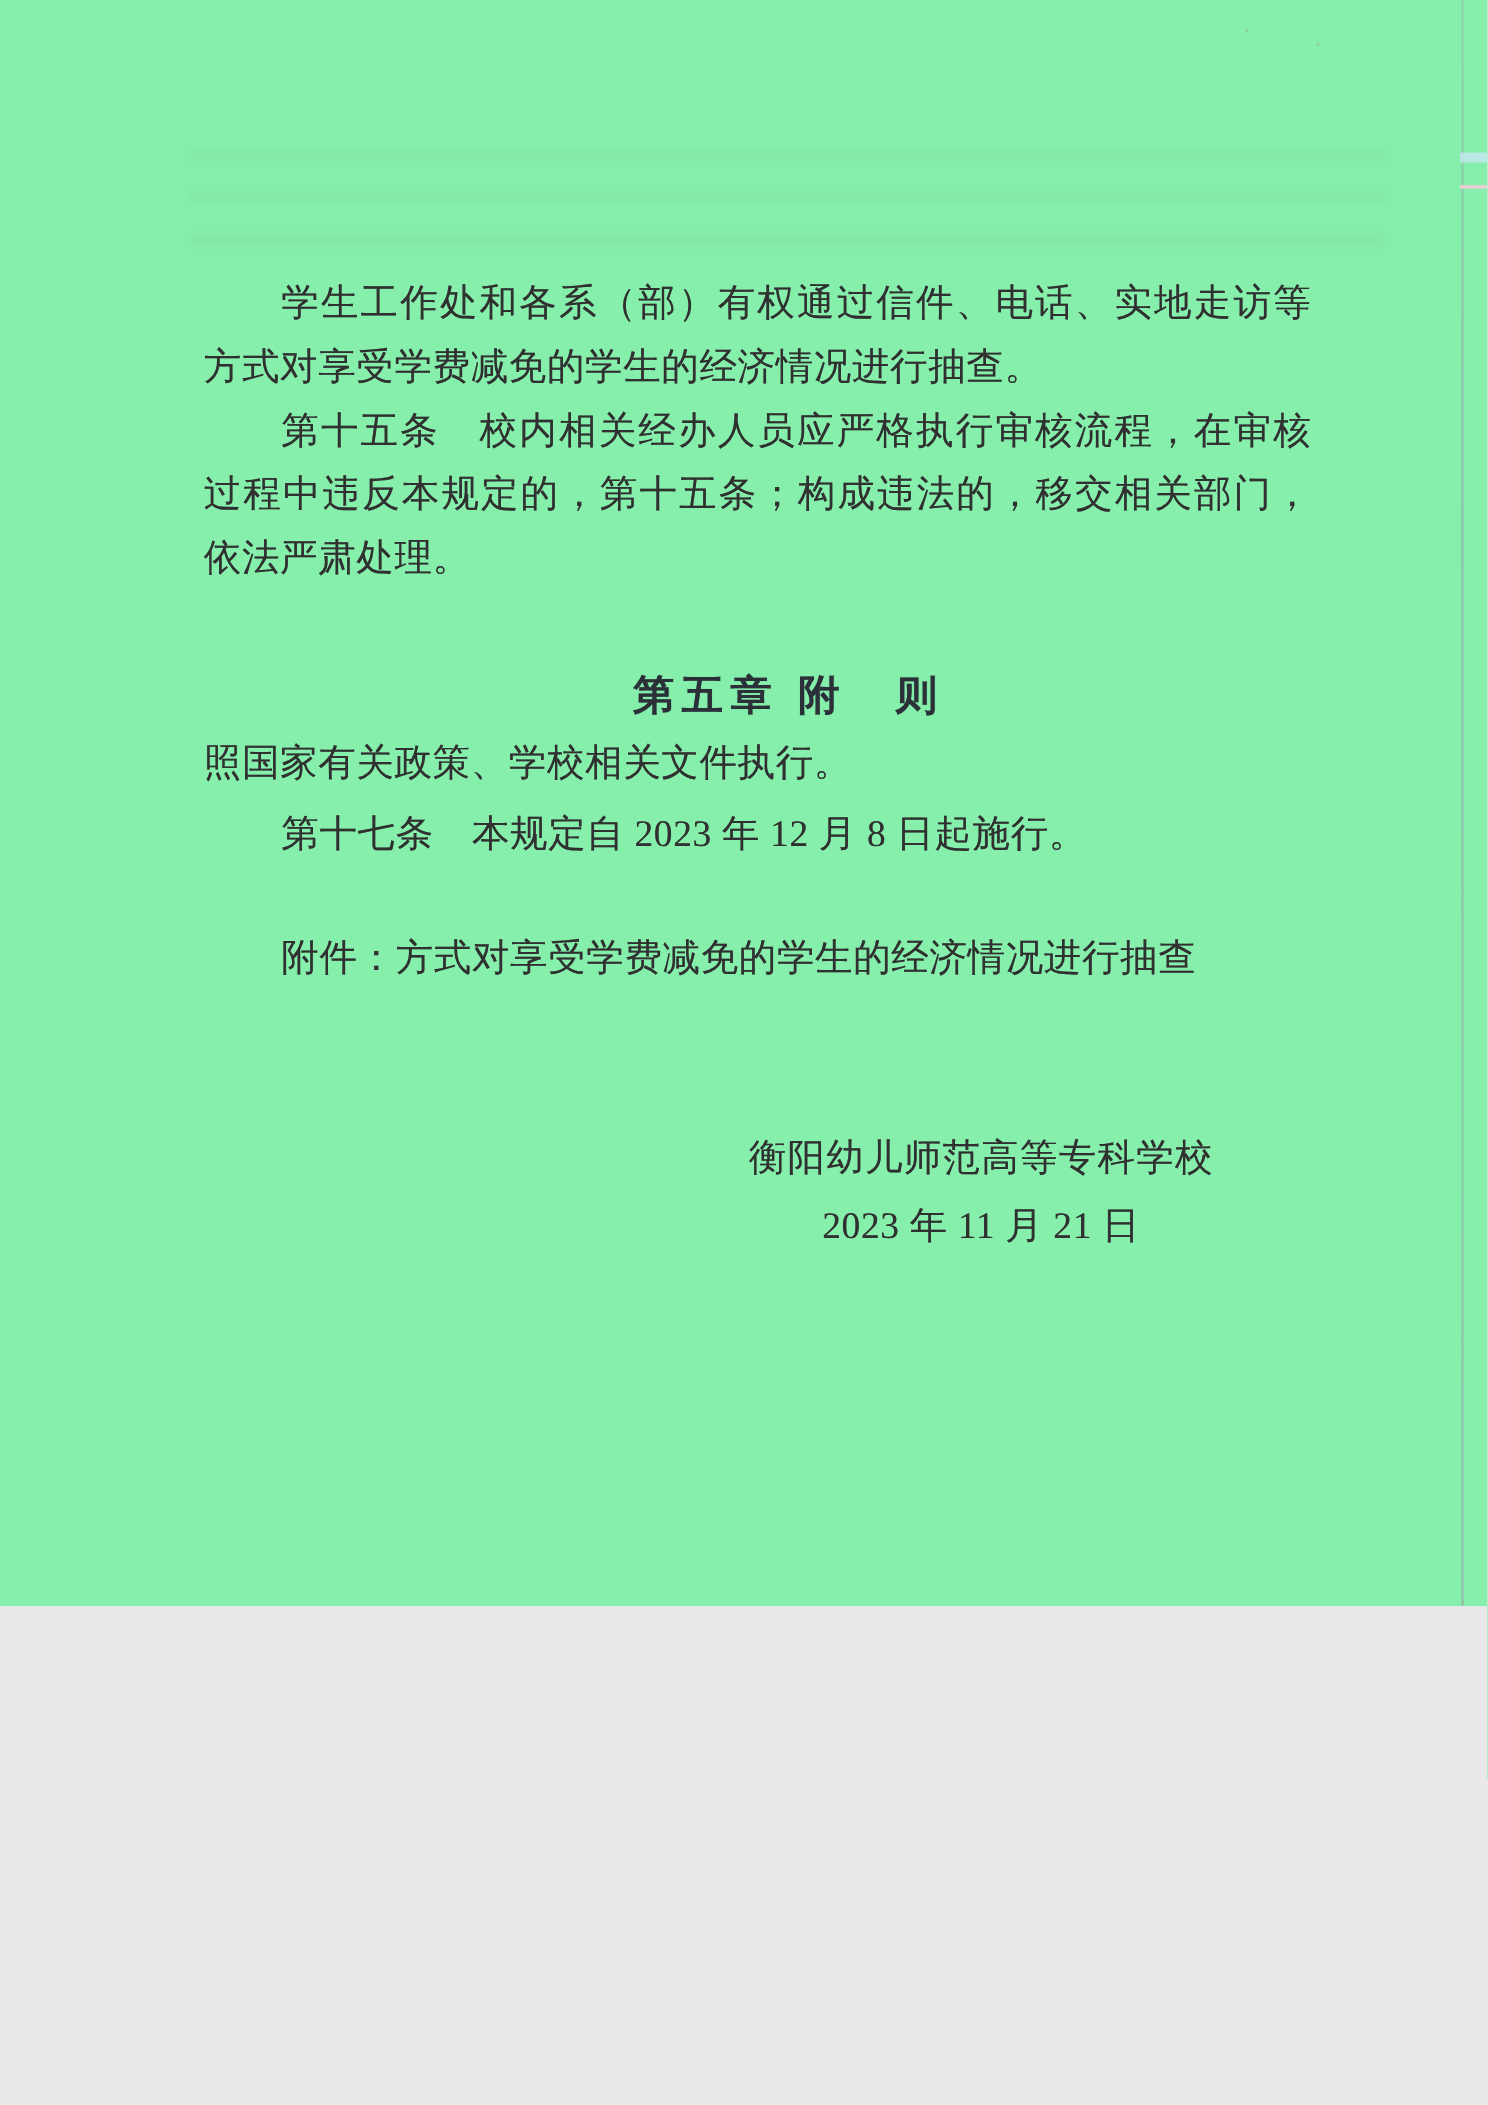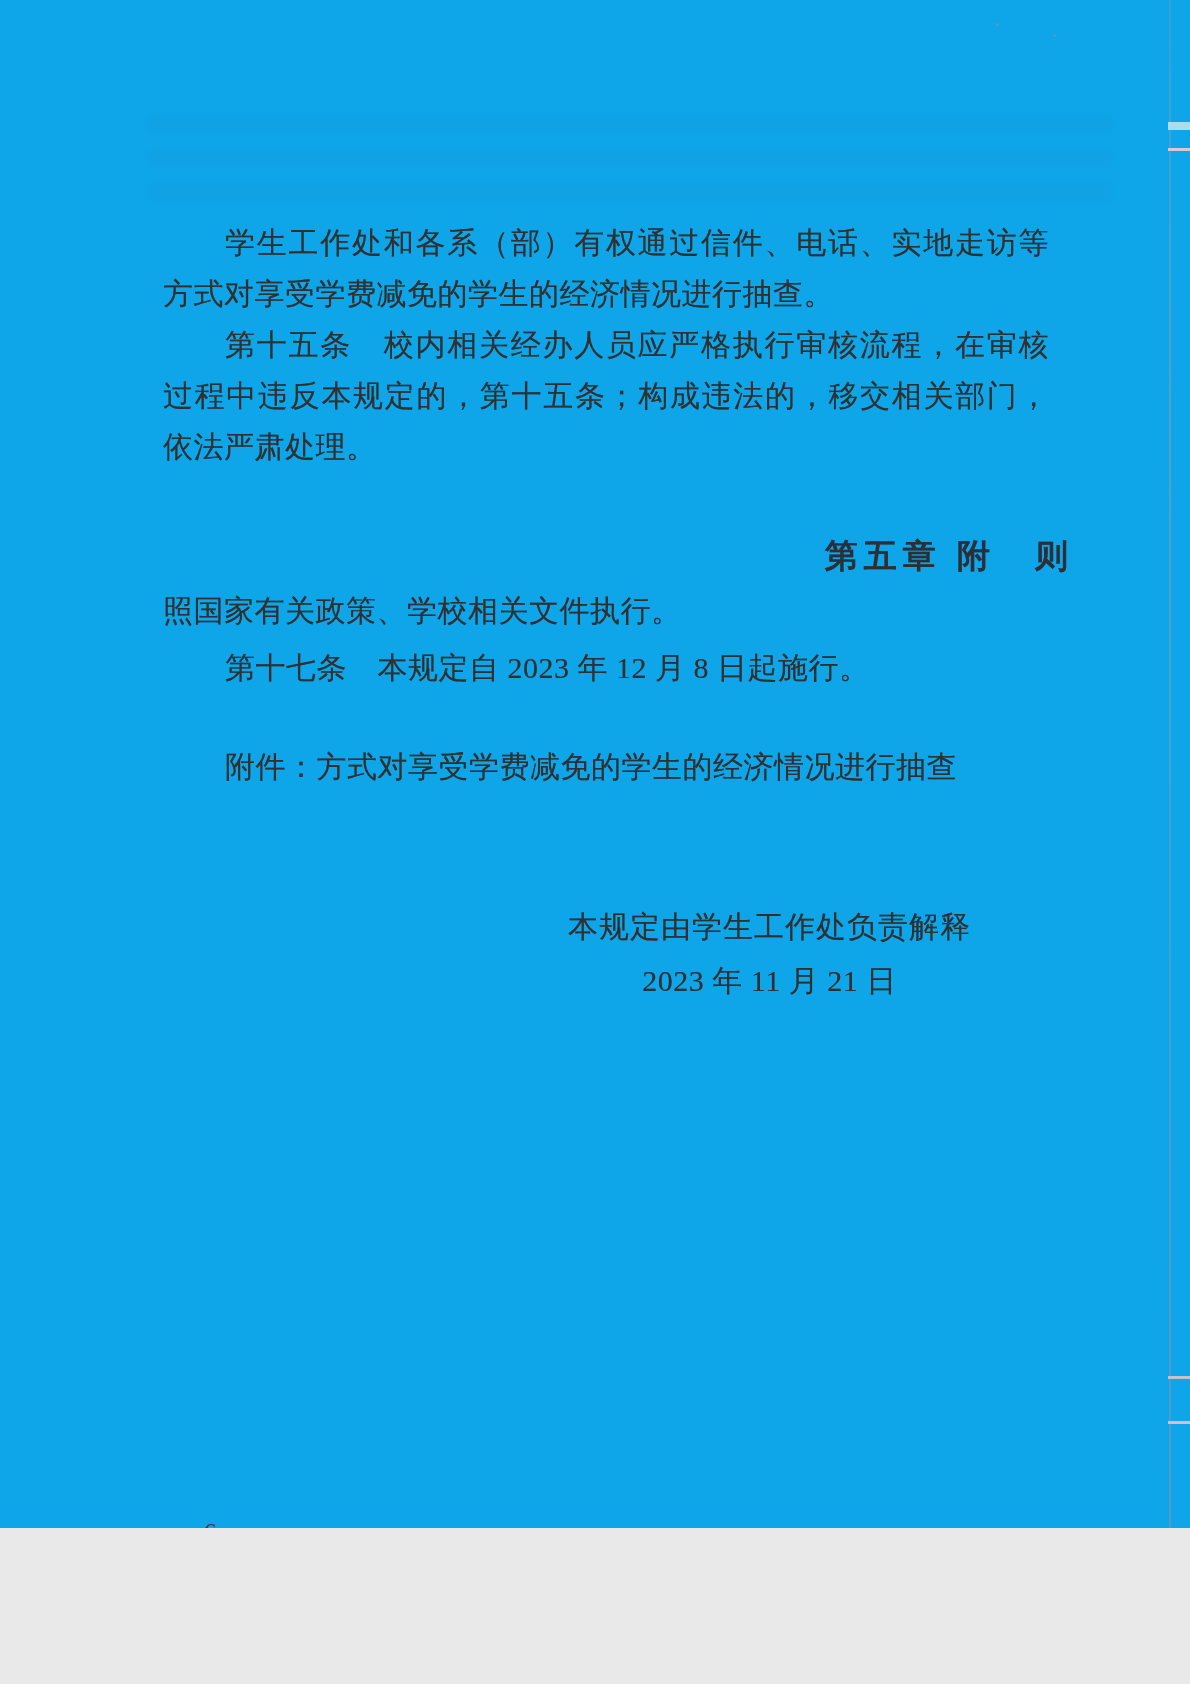--- a/index.html
+++ b/index.html
@@ -3,22 +3,22 @@
 <meta charset="utf-8">
 <style>
   html, body {
     margin: 0;
     padding: 0;
     background: #e9e9e9;
   }
   .page {
     position: relative;
     width: 1190px;
-    height: 1528px;
-    background: #0ea5e9;
+    height: 1285px;
+    background: #86efac;
     overflow: hidden;
     font-family: "Liberation Serif", serif;
     color: #303030;
   }
   
   .text-block {
     position: absolute;
     left: 163px;
     top: 217px;
     width: 886px;
@@ -37,21 +37,21 @@
   }
   .chapter-heading {
     margin: 58px 0 4px 0;
     position: relative;
     left: 25px;
     font-family: "Liberation Sans", sans-serif;
     font-weight: bold;
     font-size: 33px;
     line-height: 51px;
     letter-spacing: 6px;
-    text-align: right;
+    text-align: center;
     color: #2b3038;
     text-shadow: 0 0 0.6px rgba(40,45,60,0.5);
   }
   .art17 { margin-top: 6px; }
   .attachment-line { margin-top: 48px; }
   .signoff {
     margin: 109px 78px 0 auto;
     width: -moz-fit-content;
     width: fit-content;
     text-align: center;
@@ -143,21 +143,21 @@
 
     <div class="chapter-heading">第五章 附　则</div>
 
     <div class="line">照国家有关政策、学校相关文件执行。</div>
 
     <div class="line indent art17">第十七条　本规定自 2023 年 12 月 8 日起施行。</div>
 
     <div class="line indent attachment-line">附件：方式对享受学费减免的学生的经济情况进行抽查</div>
 
     <div class="signoff">
-      <div class="signature">本规定由学生工作处负责解释</div>
+      <div class="signature">衡阳幼儿师范高等专科学校</div>
       <div class="issue-date">2023 年 11 月 21 日</div>
     </div>
 
   </div>
 
   <div class="footer-page-number">— 6 —</div>
 
   <div class="scan-line-v"></div>
   <div class="tick tick-cyan"></div>
   <div class="tick tick-pink"></div>

